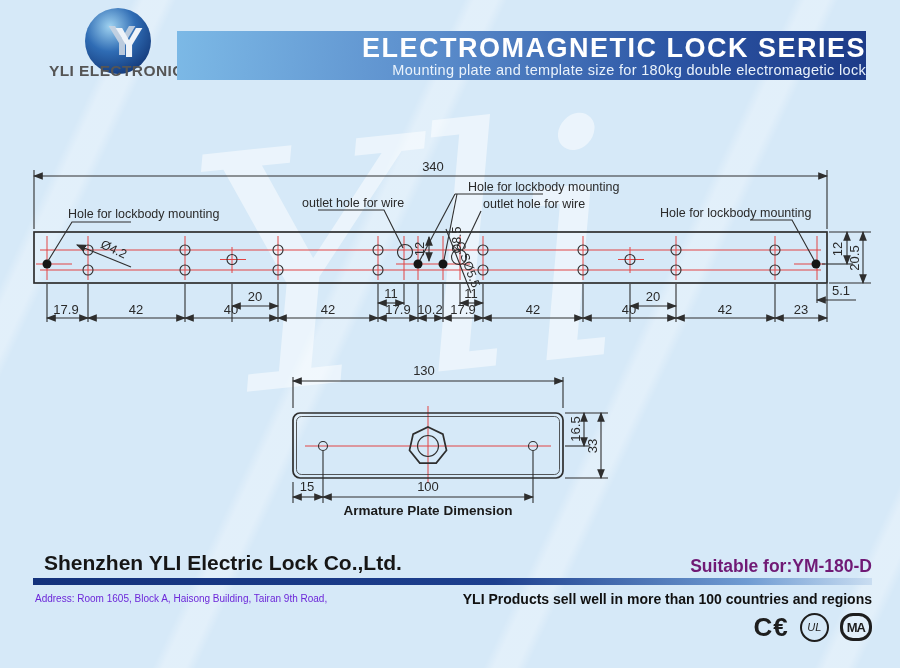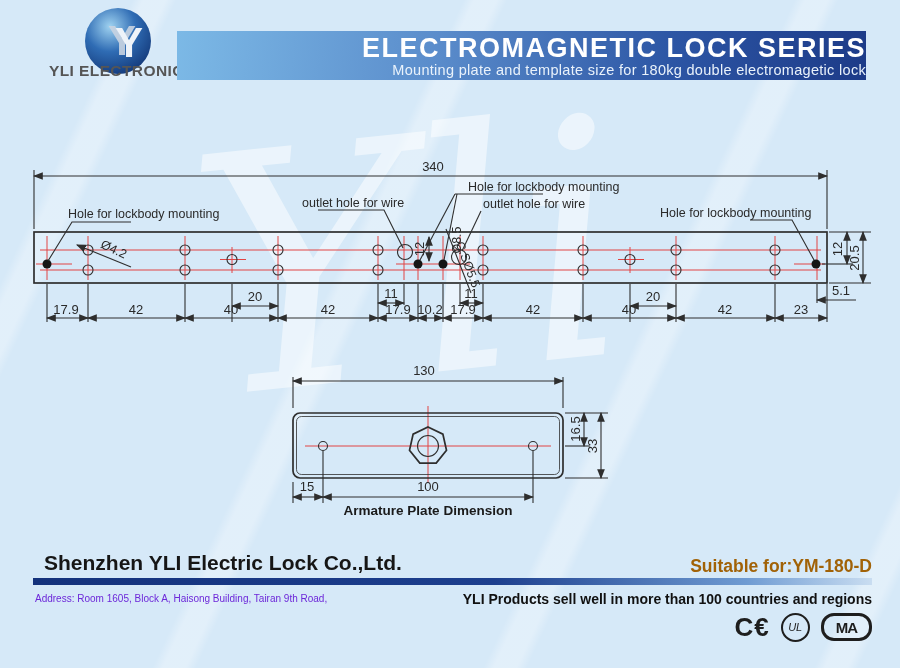--- a/index.html
+++ b/index.html
@@ -47,40 +47,40 @@
   .dk{stroke:#2e2e2e;fill:none;stroke-width:1.1;}
   .dk2{stroke:#2e2e2e;fill:none;stroke-width:1.7;}
   .red{stroke:#e14444;fill:none;stroke-width:1;}
   .dot{fill:#151515;stroke:none;}
   .dt{font:13px "Liberation Sans",sans-serif;fill:#2a2a2a;}
   .dts{font:12.5px "Liberation Sans",sans-serif;fill:#2a2a2a;}
   .cap{font:bold 13.5px "Liberation Sans",sans-serif;fill:#1a1a1a;}
 
   
   .company{position:absolute;left:44px;top:551px;z-index:2;font-size:21px;font-weight:bold;color:#161616;}
-  .suitable{position:absolute;right:28px;top:556px;z-index:2;font-size:17.5px;font-weight:bold;color:#a16207;}
+  .suitable{position:absolute;right:28px;top:556px;z-index:2;font-size:17.5px;font-weight:bold;color:#701a75;}
   .footer-bar{
     position:absolute;left:33px;top:578px;width:839px;height:7px;z-index:2;
     background:linear-gradient(90deg,#14327c 0%,#1d3f8e 55%,#6f9bd2 85%,#c9ddf1 100%);
   }
   .address{position:absolute;left:35px;top:589px;z-index:2;font-size:10px;color:#6d28d9;line-height:19.5px;}
   .address .cell1{display:inline-block;min-width:215px;}
   .address .cell2{display:inline-block;min-width:117px;}
   .address .cell3{display:inline-block;min-width:116px;}
   .slogan{position:absolute;right:28px;top:591px;z-index:2;font-size:14px;font-weight:bold;color:#111;text-align:right;}
   .certs{position:absolute;right:28px;top:612px;z-index:2;display:flex;align-items:center;gap:11px;}
   .cert-ce{font-size:26px;font-weight:bold;color:#1e1e1e;letter-spacing:1px;line-height:30px;}
   .cert-ul{
     width:25px;height:25px;border:2.5px solid #1e1e1e;border-radius:50%;
     display:flex;align-items:center;justify-content:center;
     font-size:11px;font-weight:normal;font-style:italic;color:#1e1e1e;
   }
   .cert-ma{
-    border:3px solid #1e1e1e;border-radius:13px;padding:0 12px;height:22px;
-    display:flex;align-items:center;font-size:15px;font-weight:bold;color:#1e1e1e;letter-spacing:-1px;
+    border:3px solid #1e1e1e;border-radius:13px;padding:0 4px;height:22px;
+    display:flex;align-items:center;font-size:13px;font-weight:bold;color:#1e1e1e;letter-spacing:-1px;
   }
 </style>
 </head>
 <body>
 
 <div class="sheen"></div>
 <div class="watermark">Yli</div>
 
 <div class="logo-wrap">
   <svg width="68" height="68" viewBox="0 0 68 68">

